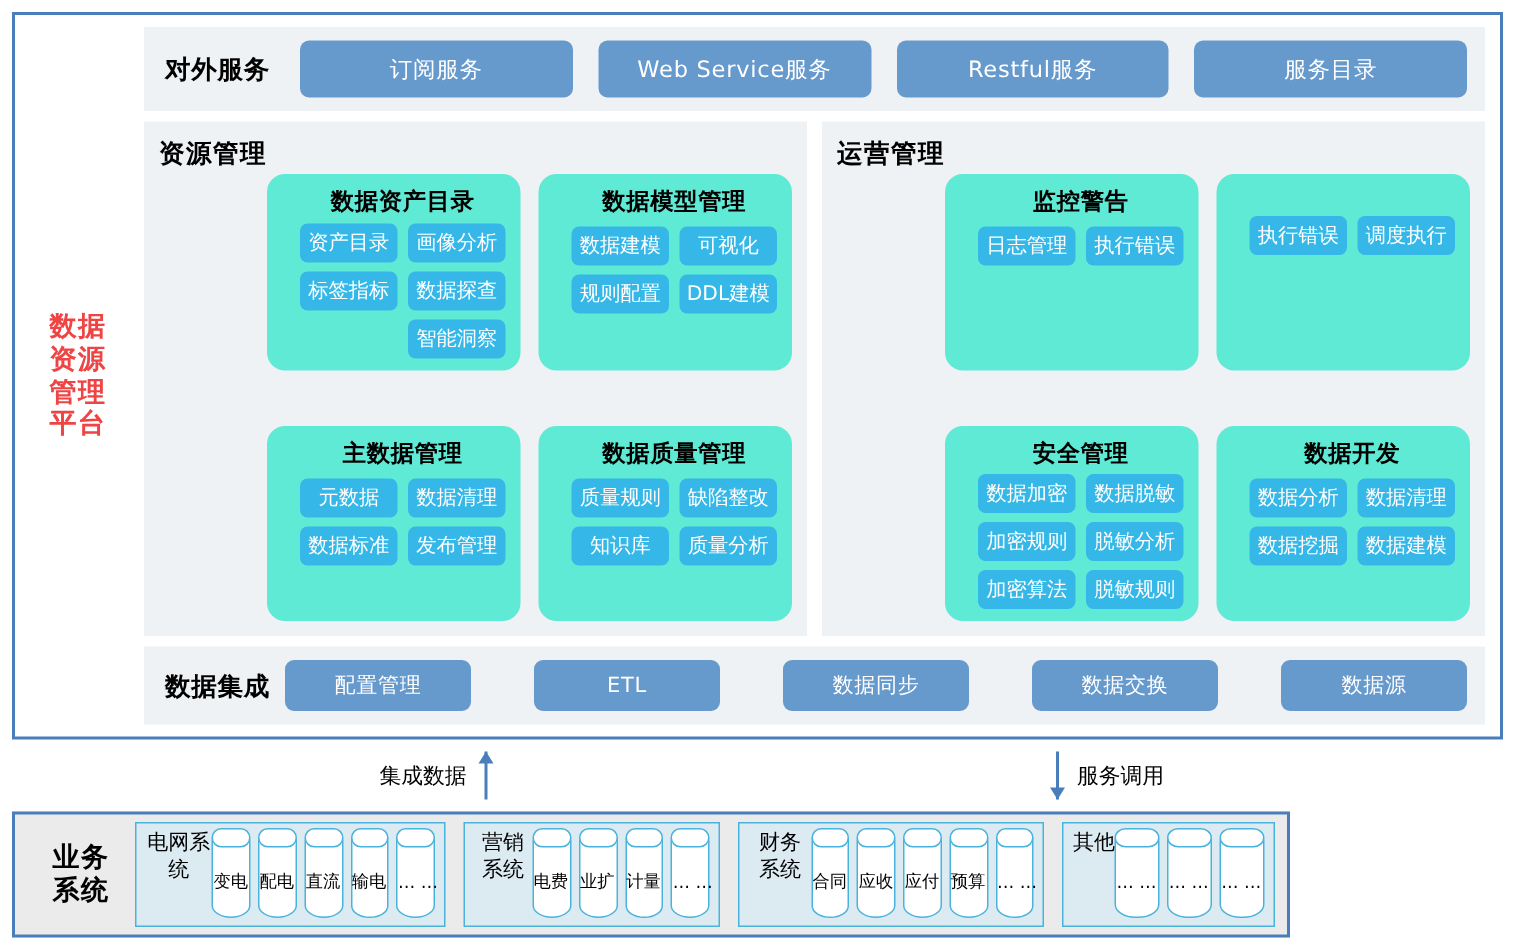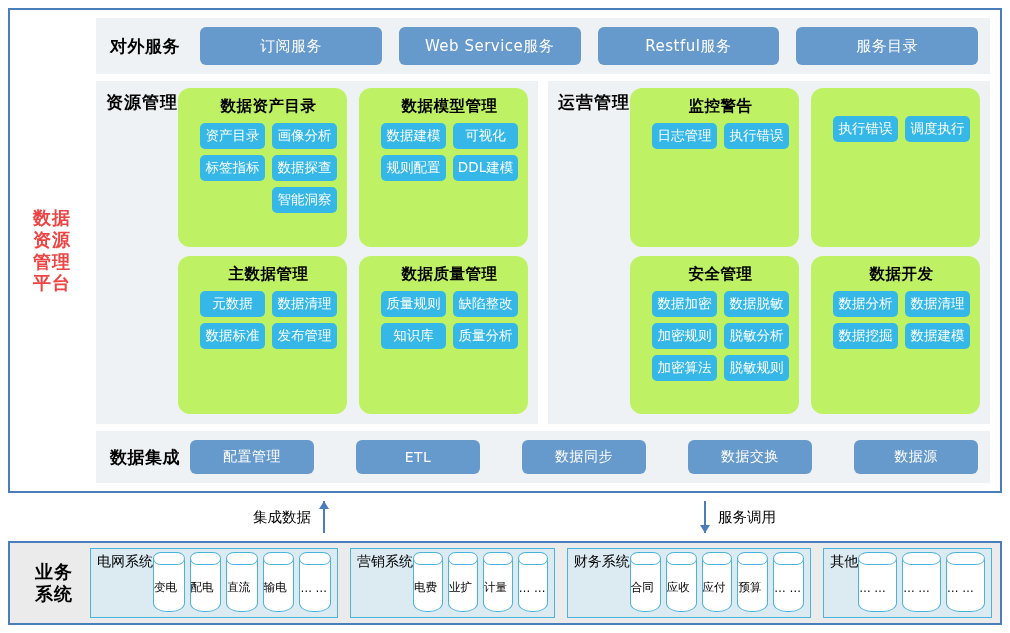--- a/index.html
+++ b/index.html
@@ -60,23 +60,23 @@
     text-align: center; font-size: 17px; font-weight: bold;
     color: #000; padding: 3px 0 7px 0; letter-spacing: 1px;
   }
   .panel-grid {
     flex: 1; display: grid;
     grid-template-columns: 1fr 1fr;
     grid-template-rows: 1fr 1fr;
     gap: 9px 12px; min-height: 0;
   }
   .card {
-    background: #bef264; border-radius: 12px;
+    background: #5eead4; border-radius: 12px;
     padding: 6px 10px 8px 22px;
-    display: flex; flex-direction: column; min-height: 0;
+    display: flex; flex-direction: column; min-height: 0; margin-top: 28px;
   }
   .card-head {
     text-align: center; font-size: 15.5px; font-weight: bold;
     color: #000; padding: 2px 0 6px 0; letter-spacing: .5px;
     min-height: 22px;
   }
   .card-head.blank { visibility: hidden; }
   .chip-grid {
     display: grid; grid-template-columns: 1fr 1fr;
     gap: 6px 7px; align-content: start;
@@ -126,21 +126,21 @@
   }
   .arrow-down::after {
     content: ""; position: absolute; left: 2px; bottom: 0;
     border-left: 5px solid transparent; border-right: 5px solid transparent;
     border-top: 8px solid #4a7ebb;
   }
 
   
   .biz {
     position: absolute; left: 8px; top: 541px;
-    width: 994px; height: 84px;
+    width: 852px; height: 84px;
     border: 2px solid #4a7ebb; background: #ebebeb;
     display: flex; align-items: stretch; padding: 5px 8px;
   }
   .biz-title {
     width: 72px; flex: 0 0 72px;
     display: flex; align-items: center; justify-content: center;
     font-size: 18px; font-weight: bold; color: #000;
     line-height: 1.22; text-align: center; letter-spacing: 1px;
   }
   .biz-groups { flex: 1; display: flex; gap: 12px; }

